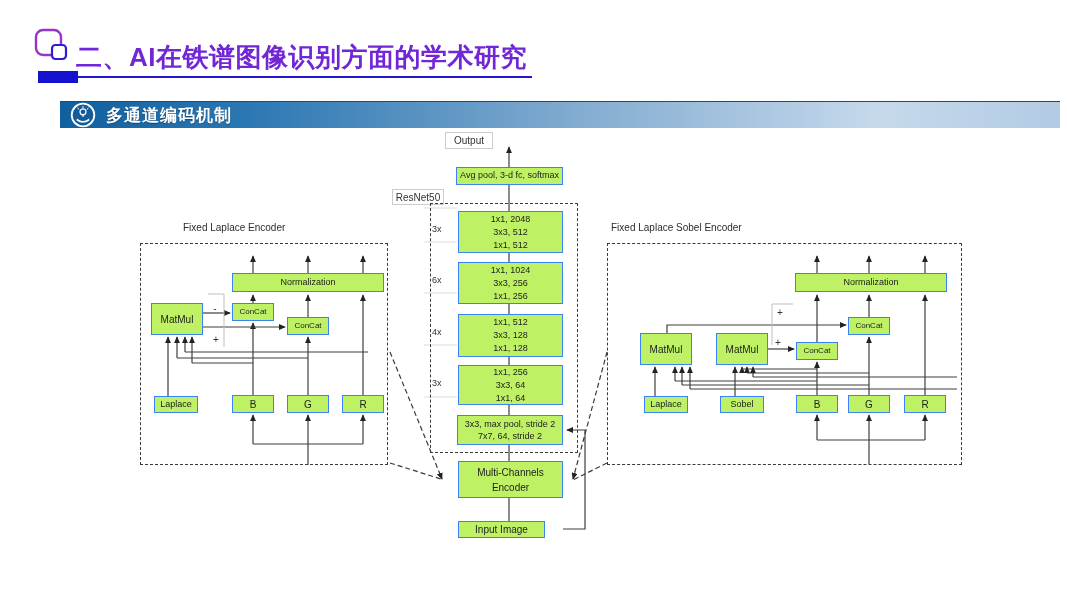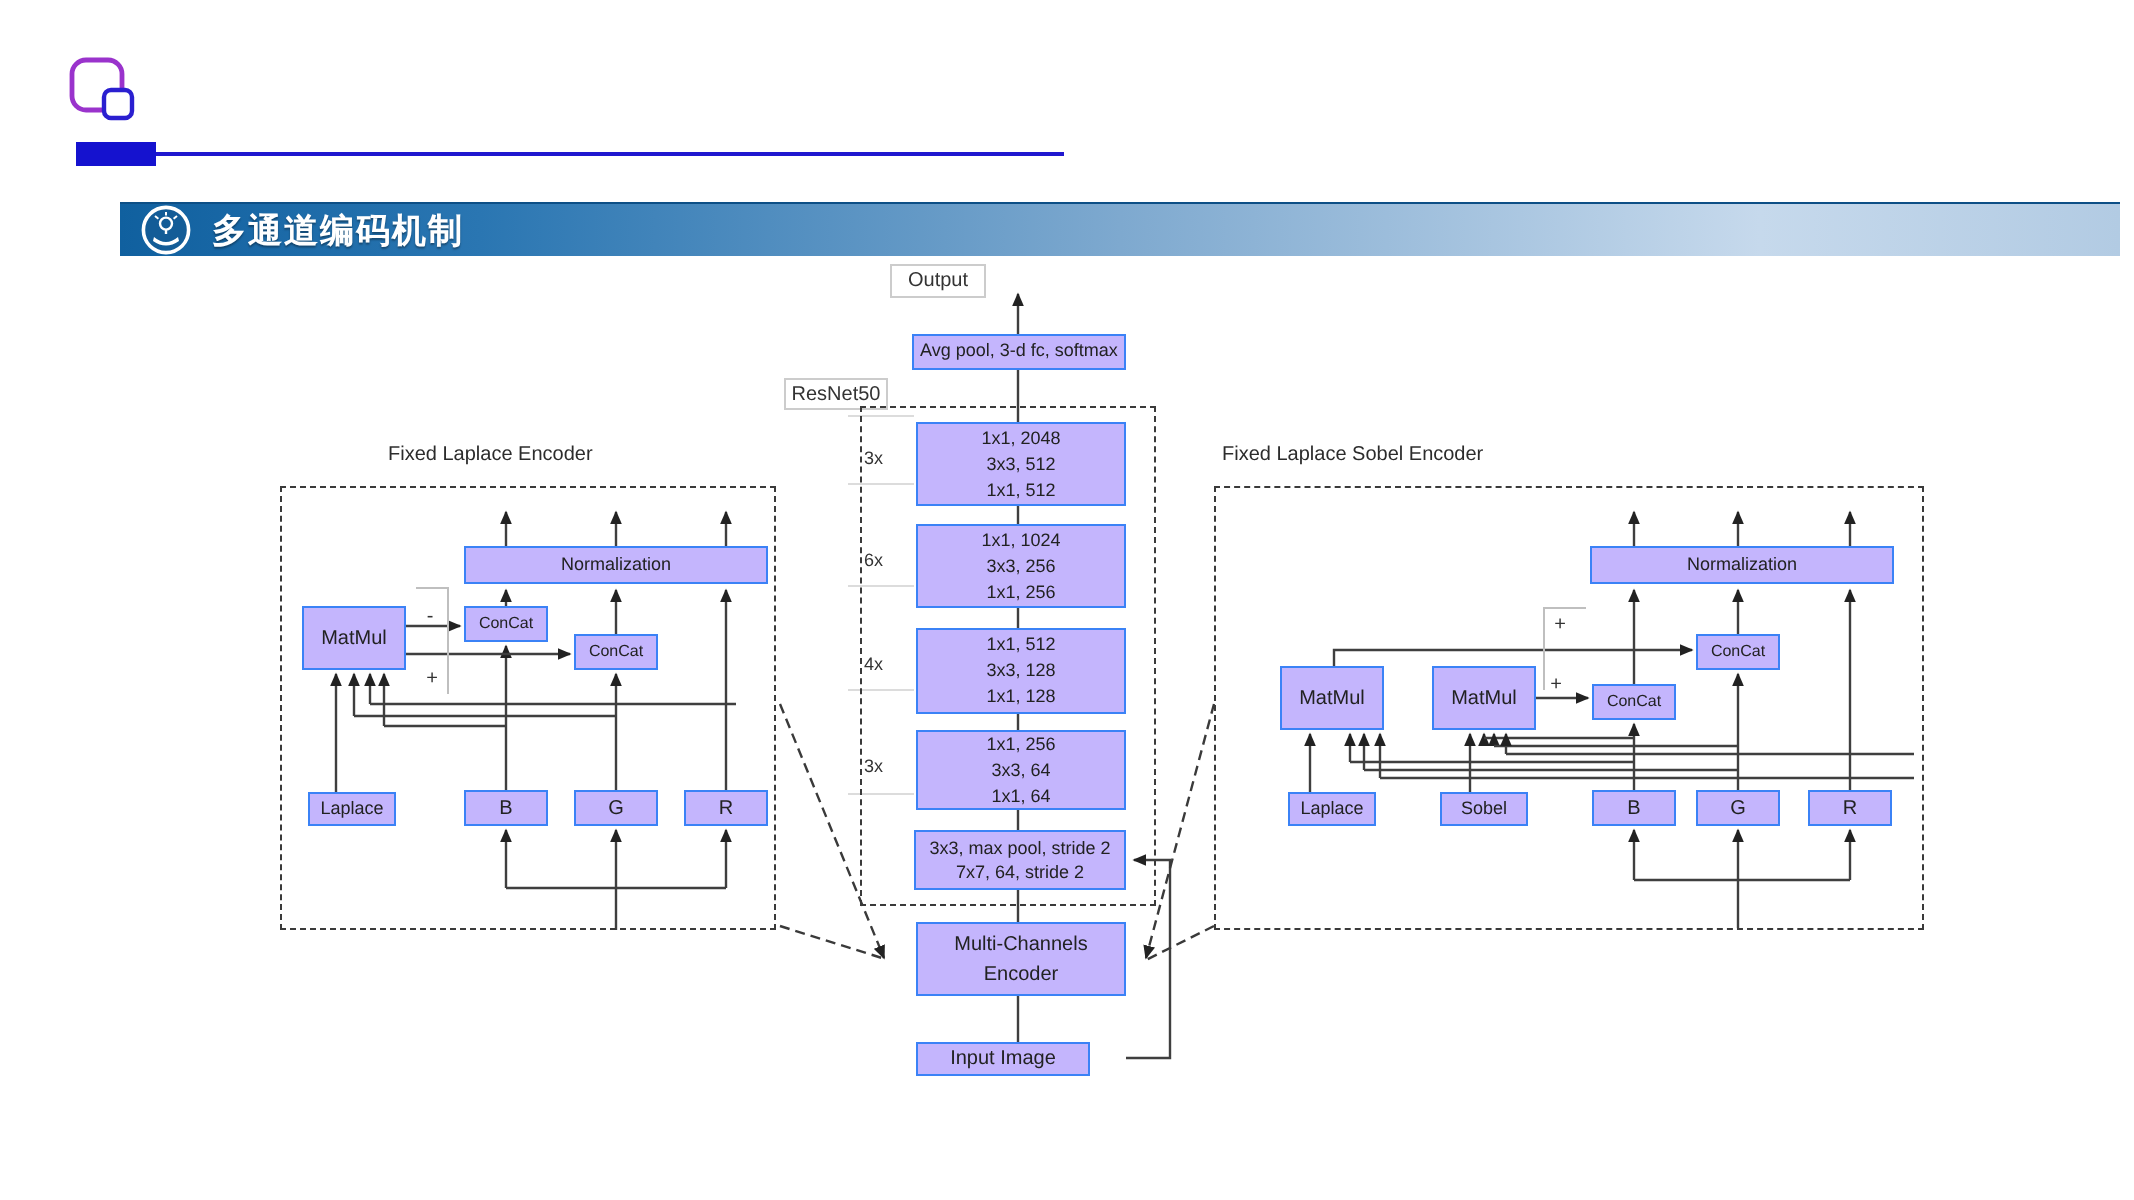--- a/index.html
+++ b/index.html
@@ -9,21 +9,21 @@
   .title{position:absolute;left:76px;top:40px;font-size:26px;font-weight:bold;color:#7227d6;letter-spacing:0.5px;white-space:nowrap;}
   .title-icon{position:absolute;left:34px;top:28px;}
   .u-rect{position:absolute;left:38px;top:71px;width:40px;height:12px;background:#1512cf;}
   .u-line{position:absolute;left:78px;top:76px;width:454px;height:2px;background:#2017cf;}
   .banner{position:absolute;left:60px;top:101px;width:1000px;height:26px;
           background:linear-gradient(to right,#10609f 0%,#2a76b2 18%,#7ea9cf 50%,#c6d9ec 82%,#b2cbe3 100%);
           border-top:1px solid #0d4f86;display:flex;align-items:center;}
   .banner-label{color:#ffffff;font-size:17px;font-weight:bold;margin-left:10px;letter-spacing:1px;text-shadow:0 1px 1px rgba(0,0,0,.35);}
   .banner-icon{margin-left:10px;display:block;}
   
-  .bx{position:absolute;background:#c4b5fd;border:1px solid #3b82f6;display:flex;align-items:center;justify-content:center;
+  .bx{position:absolute;background:#bef264;border:1px solid #3b82f6;display:flex;align-items:center;justify-content:center;
       text-align:center;font-size:10px;color:#222;box-sizing:border-box;line-height:1.1;}
   .bx2{border-width:1.5px;}
   .lt{position:absolute;background:#fff;border:1px solid #cccccc;display:flex;align-items:center;justify-content:center;
       font-size:10px;color:#333;box-sizing:border-box;}
   .dash{position:absolute;border:1.4px dashed #3a3a3a;box-sizing:border-box;}
   .blk{flex-direction:column;font-size:9px;line-height:13px;}
   .two{flex-direction:column;font-size:9px;line-height:12px;}
   .mce{flex-direction:column;font-size:10px;line-height:15px;}
   .mult{position:absolute;font-size:9px;color:#333;width:22px;text-align:left;}
   .enc-title{position:absolute;font-size:10px;color:#2c2c2c;white-space:nowrap;}
@@ -37,20 +37,21 @@
 </style>
 </head>
 <body>
 
 <div class="slide">
 
   <svg class="title-icon" width="38" height="40">
     <rect x="2" y="2" width="25" height="25" rx="7" fill="none" stroke="#9a33cc" stroke-width="2.4"></rect>
     <rect x="18" y="17" width="14" height="14" rx="3.5" fill="#ffffff" stroke="#2a1fd0" stroke-width="2.2"></rect>
   </svg>
+  <div class="title">二、AI在铁谱图像识别方面的学术研究</div>
   <div class="u-rect"></div>
   <div class="u-line"></div>
 
   <div class="banner">
     <svg class="banner-icon" width="26" height="26">
       <circle cx="13" cy="13" r="11.3" fill="#135c97" stroke="#ffffff" stroke-width="1.8"></circle>
       <circle cx="13" cy="9.8" r="3" fill="none" stroke="#ffffff" stroke-width="1.2"></circle>
       <line x1="13" y1="13" x2="13" y2="15" stroke="#ffffff" stroke-width="1.2"></line>
       <line x1="7.5" y1="6" x2="9.2" y2="7.4" stroke="#ffffff" stroke-width="1"></line>
       <line x1="18.5" y1="6" x2="16.8" y2="7.4" stroke="#ffffff" stroke-width="1"></line>
@@ -189,21 +190,21 @@
     <span>7x7, 64, stride 2</span>
   </div>
 
   <div class="bx bx2 mce" style="left:458px;top:461px;width:105px;height:37px;">
     <span>Multi-Channels</span>
     <span>Encoder</span>
   </div>
 
   <div class="bx bx2" style="left:458px;top:521px;width:87px;height:17px;">Input Image</div>
 
-  <div class="enc-title" style="left:160px;top:222px;padding-left:34px;">Fixed Laplace Encoder</div>
+  <div class="enc-title" style="left:149px;top:222px;padding-left:34px;">Fixed Laplace Encoder</div>
   <div class="dash" style="left:140px;top:243px;width:248px;height:222px;"></div>
   <div class="bx bx2" style="left:232px;top:273px;width:152px;height:19px;font-size:9px;">Normalization</div>
   <div class="bx bx2" style="left:151px;top:303px;width:52px;height:32px;">MatMul</div>
   <div class="bx sm" style="left:232px;top:303px;width:42px;height:18px;">ConCat</div>
   <div class="bx sm" style="left:287px;top:317px;width:42px;height:18px;">ConCat</div>
   <div class="sign" style="left:209px;top:302px;">-</div>
   <div class="sign" style="left:210px;top:333px;">+</div>
   <div class="bx" style="left:154px;top:396px;width:44px;height:17px;font-size:9px;">Laplace</div>
   <div class="bx" style="left:232px;top:395px;width:42px;height:18px;">B</div>
   <div class="bx" style="left:287px;top:395px;width:42px;height:18px;">G</div>

